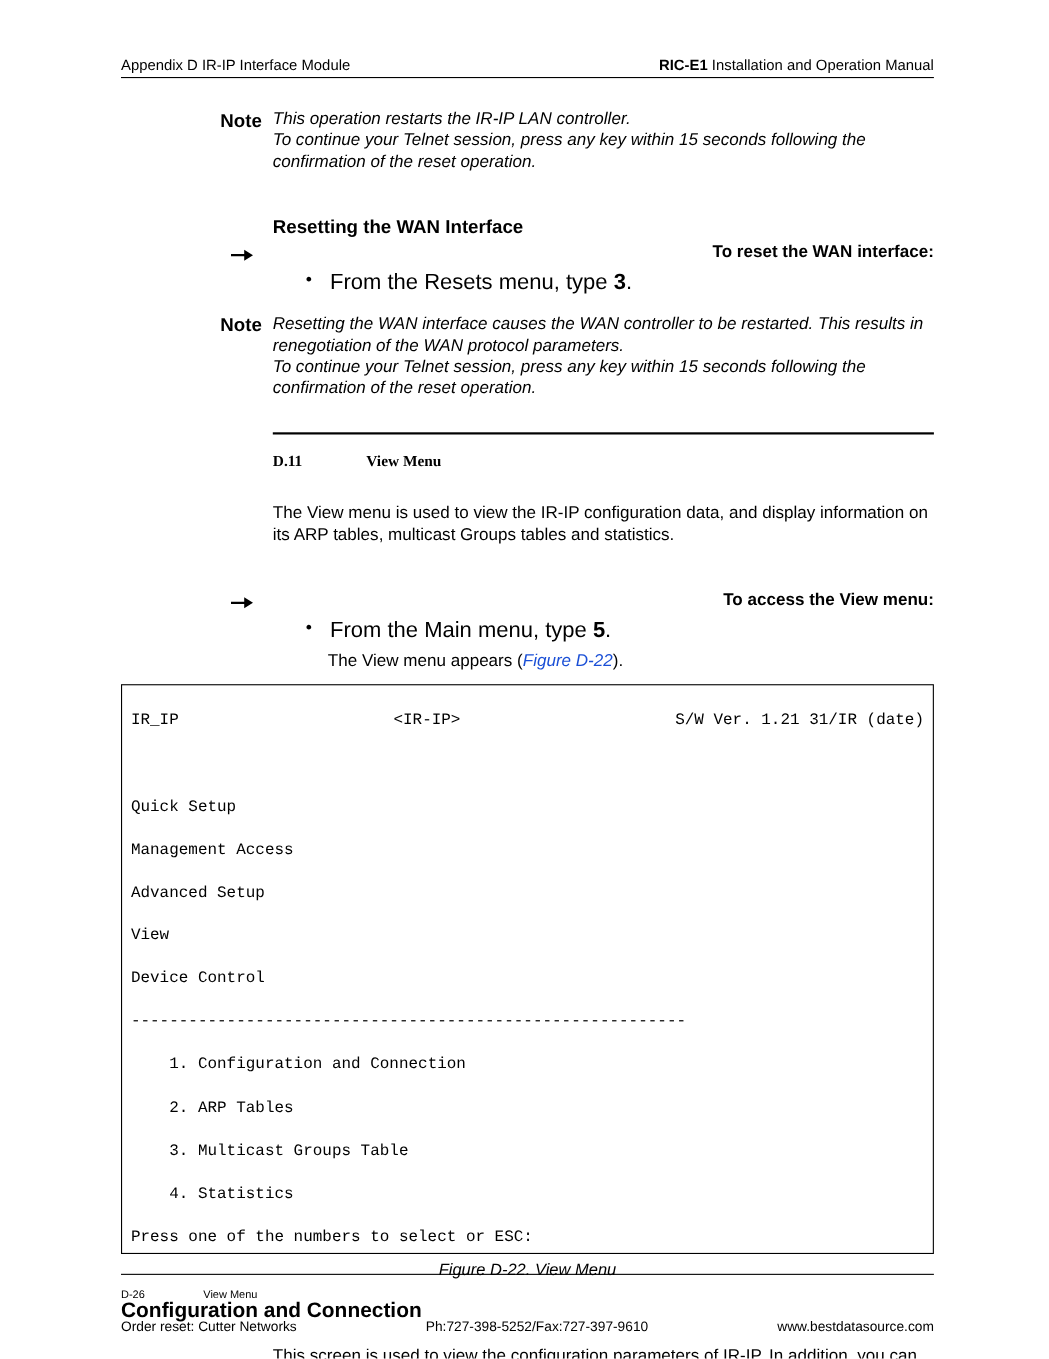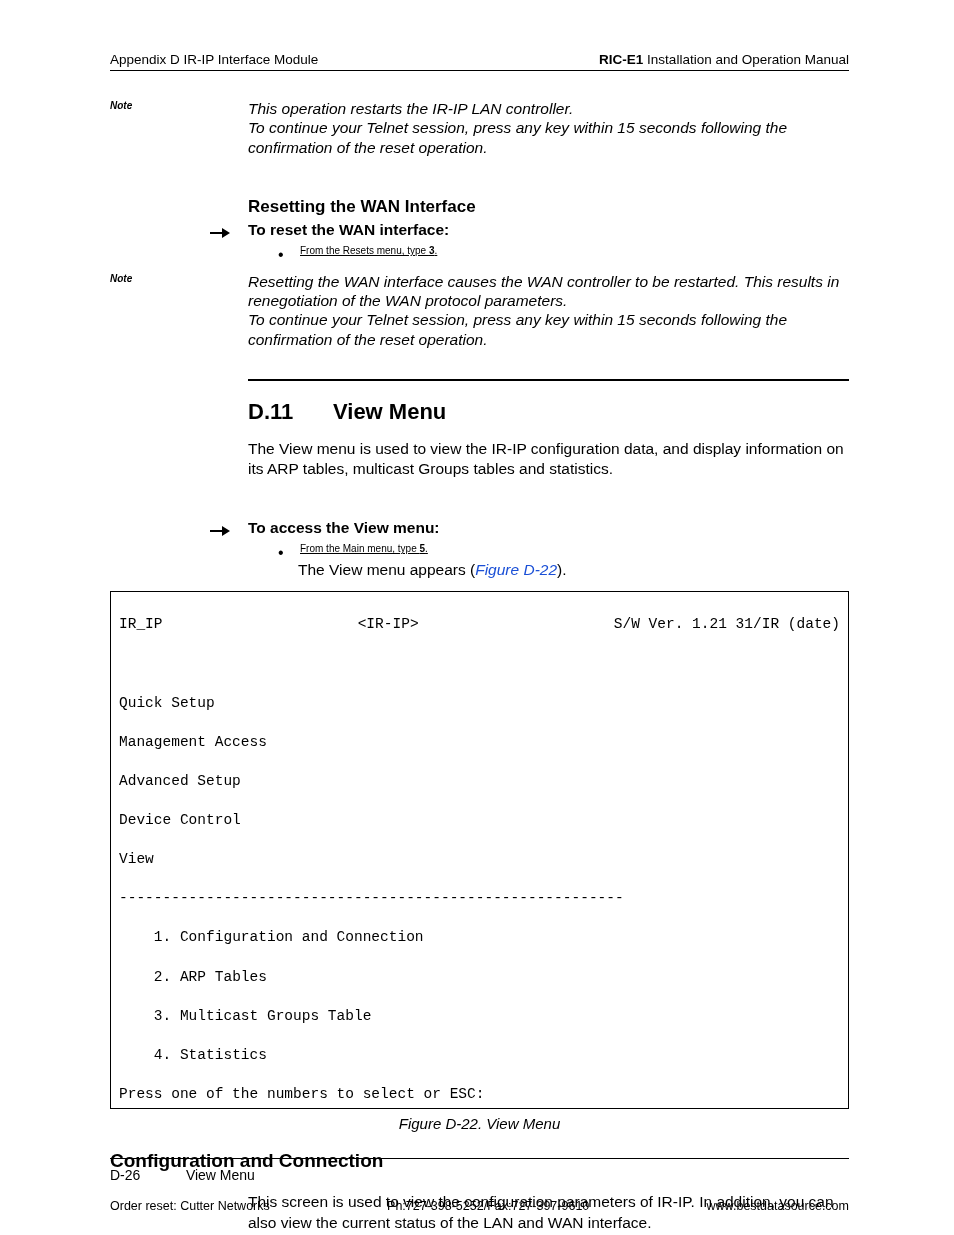--- a/index.html
+++ b/index.html
@@ -28,24 +28,23 @@
   }
   .header .right b { font-weight: 700; text-align: right; }
   .note-row {
     display: flex;
     align-items: flex-start;
     margin-bottom: 14px;
   }
   .note-label {
     width: 128px;
     flex: 0 0 128px;
-    text-align: left;
-    font-style: italic;
-    font-weight: 700;
-    font-size: 10px;
+    text-align: right;
+    font-weight: 700;
+    font-size: 17px;
     padding-right: 10px;
     padding-top: 1px;
   }
   .note-body {
     flex: 1;
     font-style: italic;
     font-size: 15.5px;
     line-height: 1.25;
   }
   .content-col {
@@ -57,42 +56,42 @@
     font-size: 17px;
     margin-top: 14px;
     margin-bottom: 4px;
   }
   .proc {
     display: flex;
     align-items: flex-start;
     margin-left: -38px;
     margin-top: 4px;
     margin-bottom: 2px;
+    justify-content: space-between;
   }
   .proc .arrow {
     width: 38px;
     flex: 0 0 38px;
     font-size: 15px;
     padding-top: 2px;
   }
   .proc .ptext {
     font-weight: 700;
     font-size: 15.5px;
   }
   ul.bul {
     list-style: none;
     padding: 0;
     margin: 4px 0 0 30px;
   }
   ul.bul li {
     position: relative;
     padding-left: 22px;
     line-height: 1.35;
-    font-size: 10px;
-    text-decoration: underline;
+    font-size: 20px;
   }
   ul.bul li::before {
     content: "•";
     position: absolute;
     left: 0;
     top: 0;
     font-size: 16px;
   }
   .sub {
     margin-left: 68px;
@@ -100,23 +99,24 @@
     font-size: 15.5px;
     line-height: 1.35;
   }
   .section-rule {
     border: none;
     border-top: 2.5px solid #000;
     margin: 30px 0 18px 138px;
   }
   .h1 {
     margin-left: 138px;
-    font-size: 22px;
-    font-weight: 700;
-    margin-bottom: 14px;
+    font-size: 14px;
+    font-weight: 700;
+    margin-bottom: 28px;
+    font-family: Liberation Serif, serif;
   }
   .h1 .num { display: inline-block; min-width: 85px; }
   .para {
     margin-left: 138px;
     font-size: 15.5px;
     line-height: 1.3;
     margin-bottom: 6px;
   }
   .link { color: #1a4fd6; font-style: italic; }
   .terminal {
@@ -147,21 +147,21 @@
   .footer-rule {
     position: absolute;
     left: 110px; right: 105px;
     bottom: 76px;
     border-top: 1px solid #000;
   }
   .footer1 {
     position: absolute;
     left: 110px; right: 105px;
     bottom: 52px;
-    font-size: 14px;
+    font-size: 10px;
   }
   .footer1 .pnum { display:inline-block; width: 72px; }
   .footer2 {
     position: absolute;
     left: 110px; right: 105px;
     bottom: 22px;
     font-size: 12.5px;
     display: flex;
     justify-content: space-between;
   }
@@ -233,22 +233,22 @@
       <span>The View menu appears (</span><a class="link">Figure D-22</a><span>).</span>
     </div>
   </div>
 
   <div class="terminal">
 <div class="toprow"><span>IR_IP</span><span>&lt;IR-IP&gt;</span><span>S/W Ver. 1.21 31/IR (date)</span></div>
 <div> </div>
 <div>Quick Setup</div>
 <div>Management Access</div>
 <div>Advanced Setup</div>
+<div>View</div>
 <div>Device Control</div>
-<div>View</div>
 <div>----------------------------------------------------------</div>
 <div>    <span>1. Configuration and Connection</span></div>
 <div>    <span>2. ARP Tables</span></div>
 <div>    <span>3. Multicast Groups Table</span></div>
 <div>    <span>4. Statistics</span></div>
 <div>Press one of the numbers to select or ESC:</div></div>
 
   <div class="fig-caption">Figure D-22.  View Menu</div>
 
   <div class="h2">Configuration and Connection</div>

